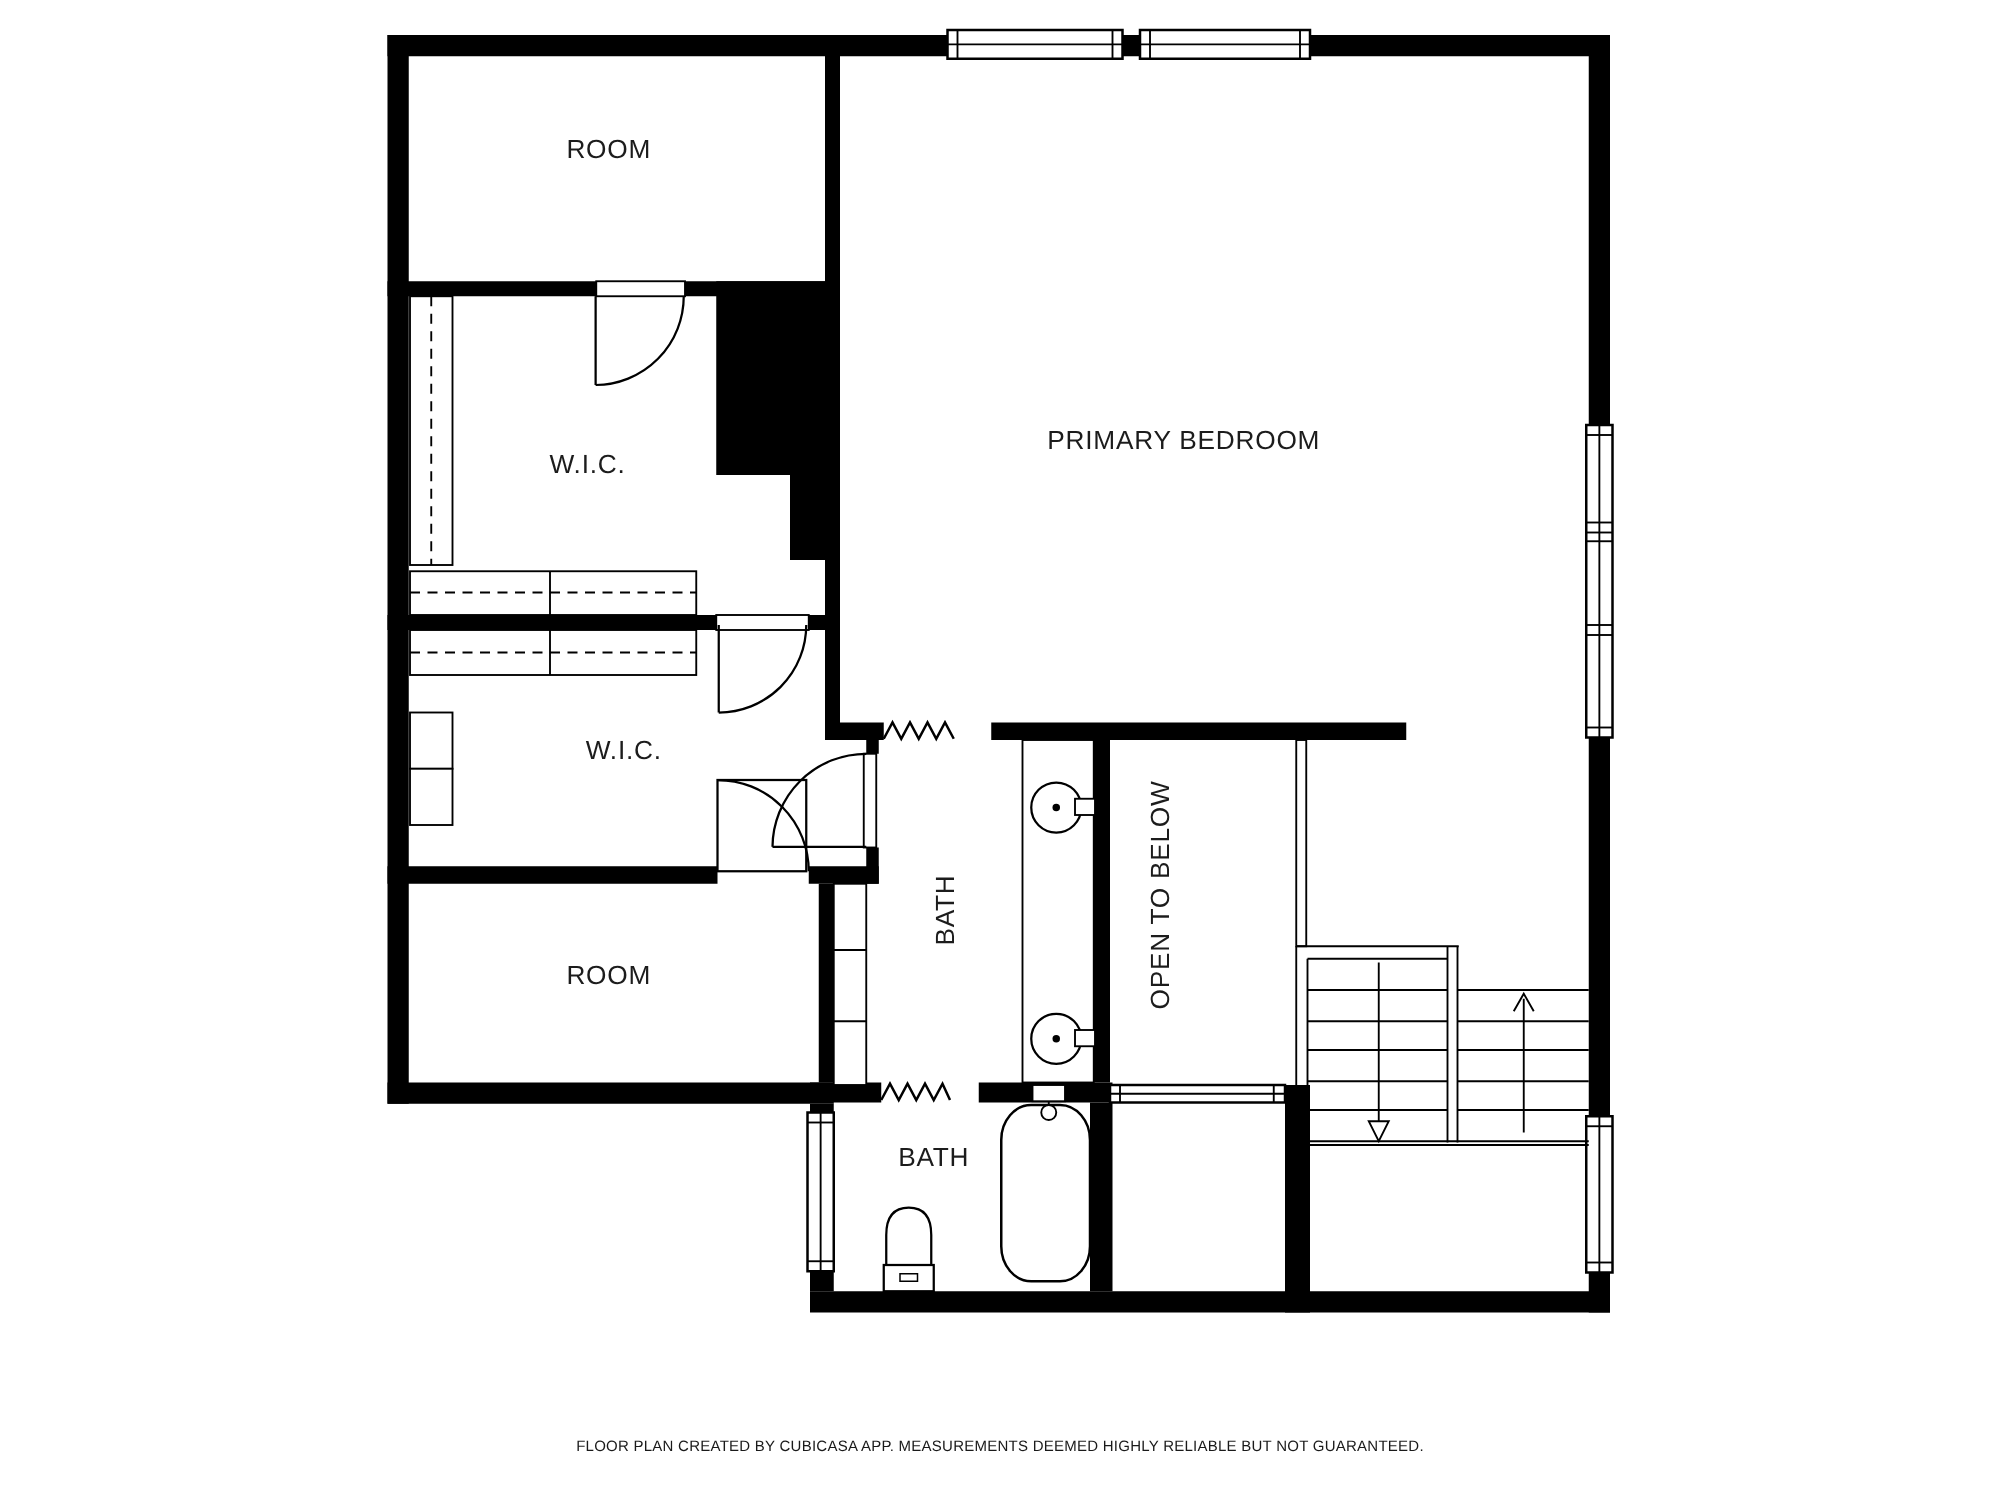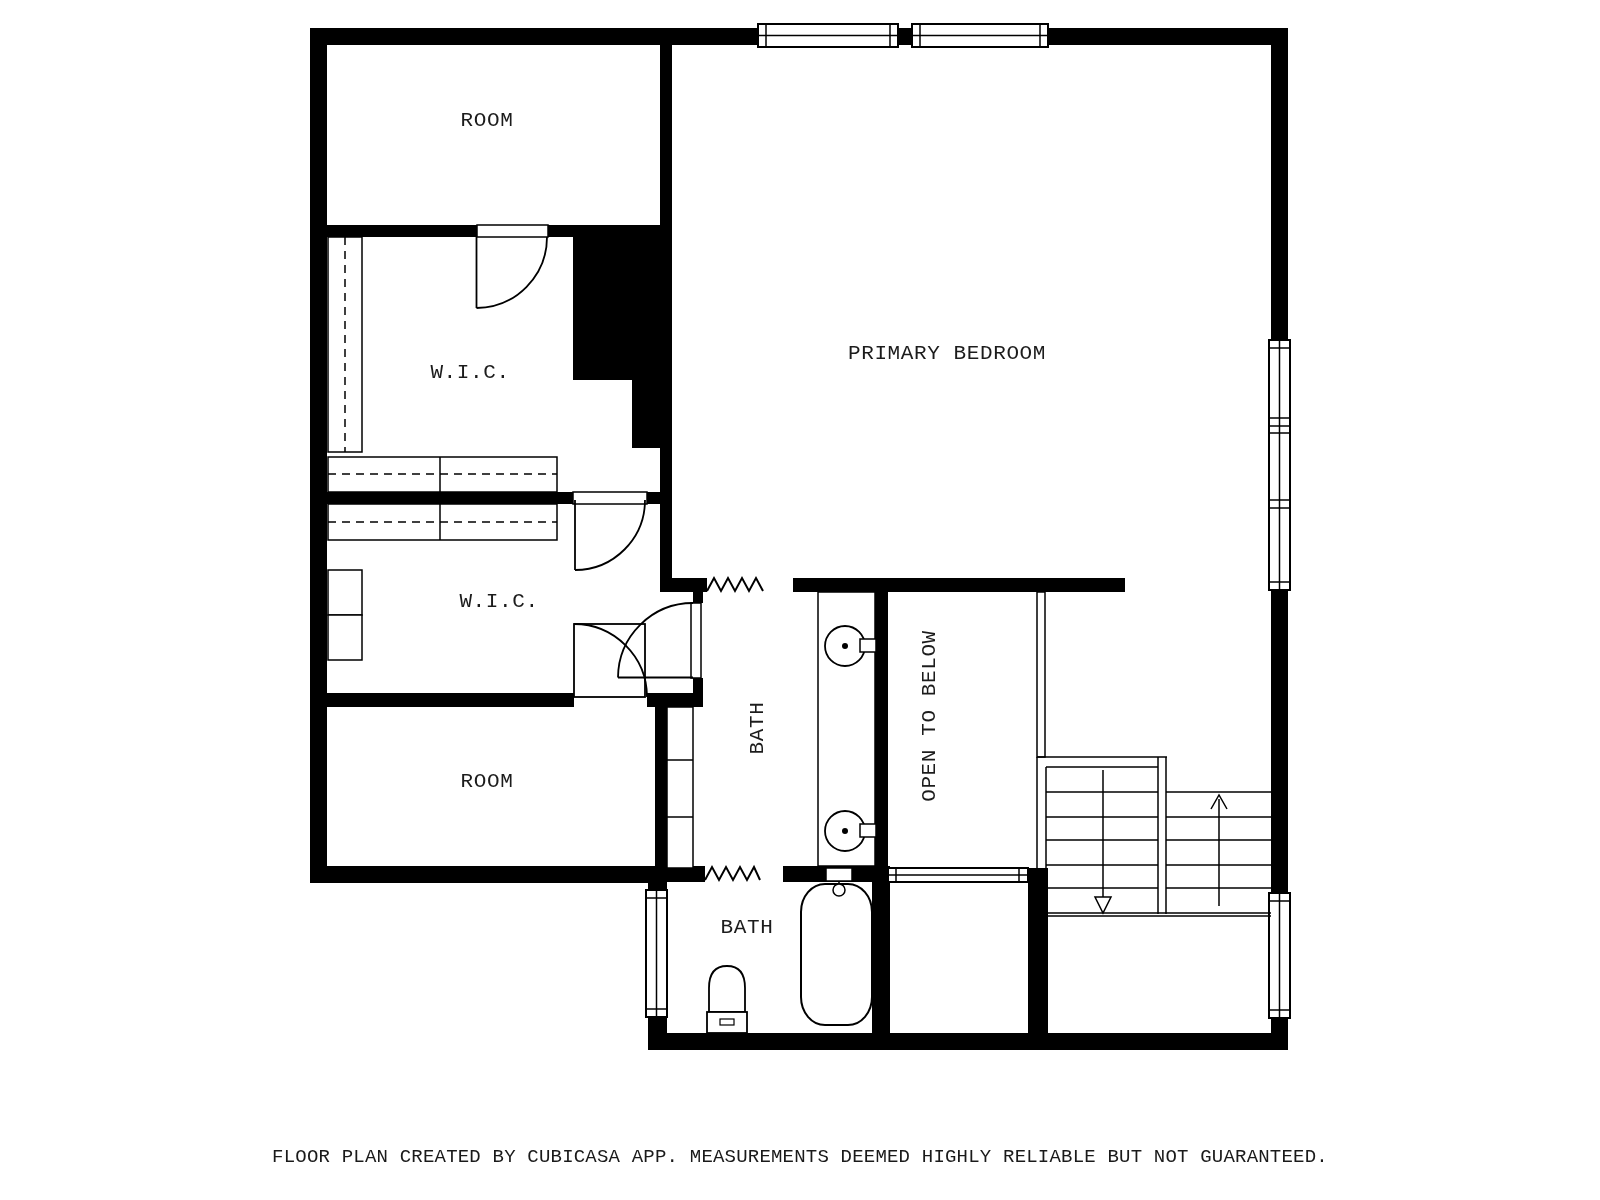--- a/index.html
+++ b/index.html
@@ -1,23 +1,23 @@
 <!DOCTYPE html>
 <html><head>
 <meta charset="utf-8">
 <style>
   html,body{margin:0;padding:0;background:#ffffff;}
   .plan{position:relative;width:1600px;height:1200px;background:#ffffff;overflow:hidden;
-        font-family:Liberation Mono, monospace;}
+        font-family:Liberation Sans, sans-serif;}
   .plan svg{position:absolute;left:0;top:0;}
   .room-label{position:absolute;transform:translate(-50%,-50%);font-size:21px;letter-spacing:0.6px;
         color:#1c1c1c;white-space:nowrap;}
   .room-label.vert{transform:translate(-50%,-50%) rotate(-90deg);}
   .footer-text{position:absolute;left:800px;top:1157px;transform:translate(-50%,-50%);
-        font-size:19px;letter-spacing:0.2px;color:#1a1a1a;white-space:nowrap;}
+        font-size:12px;letter-spacing:0.2px;color:#1a1a1a;white-space:nowrap;}
 </style>
 </head>
 <body>
 
 <div class="plan">
 <svg width="1600" height="1200" viewBox="0 0 1600 1200">
 
   <g fill="#000000" stroke="none">
 
     <rect x="310" y="28" width="978" height="17"></rect>

